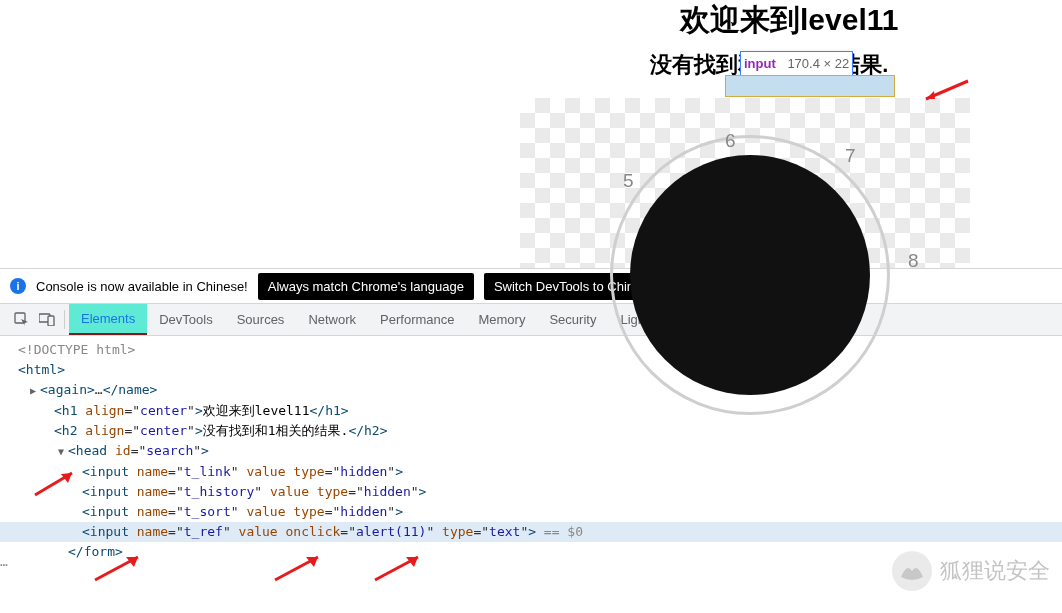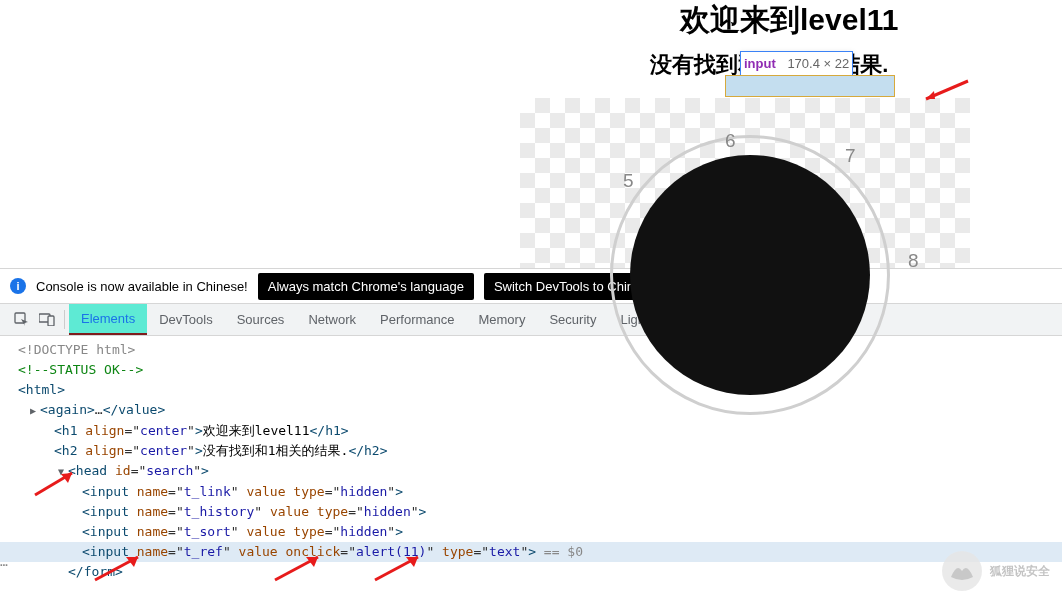--- a/index.html
+++ b/index.html
@@ -49,21 +49,21 @@
   .t-text { color: #000; }
   .t-sel { color: #888; }
   .line-selected-wrap { background: #deeaf5; margin-left: -18px; padding-left: 18px; }
 
   .red-arrow { position: absolute; pointer-events: none; }
   .red-arrow svg { overflow: visible; }
 
   
   .watermark { position: absolute; right: 12px; bottom: 22px; display: flex; align-items: center; gap: 8px; opacity: 0.8; }
   .watermark-circle { width: 40px; height: 40px; border-radius: 50%; background: #e6e6e6; display: flex; align-items: center; justify-content: center; }
-  .watermark-txt { font-size: 12px; color: #b5b5b5; font-weight: 700; }
+  .watermark-txt { font-size: 22px; color: #b5b5b5; font-weight: 400; }
 
 </style>
 </head>
 <body>
 
 <div class="page-top">
   <div class="page-heading">欢迎来到level11</div>
   <div class="page-sub">没有找到和1相关的结果.</div>
 
   <div class="inspect-tooltip">
@@ -124,25 +124,24 @@
   <div class="dt-tab">Security</div>
   <div class="dt-tab">Lighthouse</div>
   <div class="dt-tab">HackBar</div>
 </div>
 
 <div class="dom-tree">
   <span class="gutter-dots" style="top:216px">…</span>
 
   <div class="dom-line"><span class="t-doctype">&lt;!DOCTYPE html&gt;</span></div>
 
-  <div class="dom-line"><span class="t-comment">&lt;!--STATUS OK--&gt;</span></div>
 
   <div class="dom-line"><span class="t-tag">&lt;<span>html</span>&gt;</span></div>
 
-  <div class="dom-line" style="padding-left:12px"><span class="arrow">▶</span><span class="t-tag">&lt;<span>again</span>&gt;</span><span>…</span><span class="t-tag">&lt;<span>/value</span>&gt;</span></div>
+  <div class="dom-line" style="padding-left:12px"><span class="arrow">▶</span><span class="t-tag">&lt;<span>again</span>&gt;</span><span>…</span><span class="t-tag">&lt;<span>/name</span>&gt;</span></div>
 
 
   <div class="dom-line" style="padding-left:36px"><span class="t-tag">&lt;<span>h1</span></span> <span class="t-attr">align</span>="<span class="t-val">center</span>"<span class="t-tag">&gt;</span><span class="t-text">欢迎来到level11</span><span class="t-tag">&lt;<span>/h1</span>&gt;</span></div>
 
   <div class="dom-line" style="padding-left:36px"><span class="t-tag">&lt;<span>h2</span></span> <span class="t-attr">align</span>="<span class="t-val">center</span>"<span class="t-tag">&gt;</span><span class="t-text">没有找到和1相关的结果.</span><span class="t-tag">&lt;<span>/h2</span>&gt;</span></div>
 
 
   <div class="dom-line" style="padding-left:40px"><span class="arrow">▼</span><span class="t-tag">&lt;<span>head</span></span> <span class="t-attr">id</span>="<span class="t-val">search</span>"<span class="t-tag">&gt;</span></div>
 
   <div class="dom-line" style="padding-left:64px"><span class="t-tag">&lt;<span>input</span></span> <span class="t-attr">name</span>="<span class="t-val">t_link</span>" <span class="t-attr">value</span> <span class="t-attr">type</span>="<span class="t-val">hidden</span>"<span class="t-tag">&gt;</span></div>

